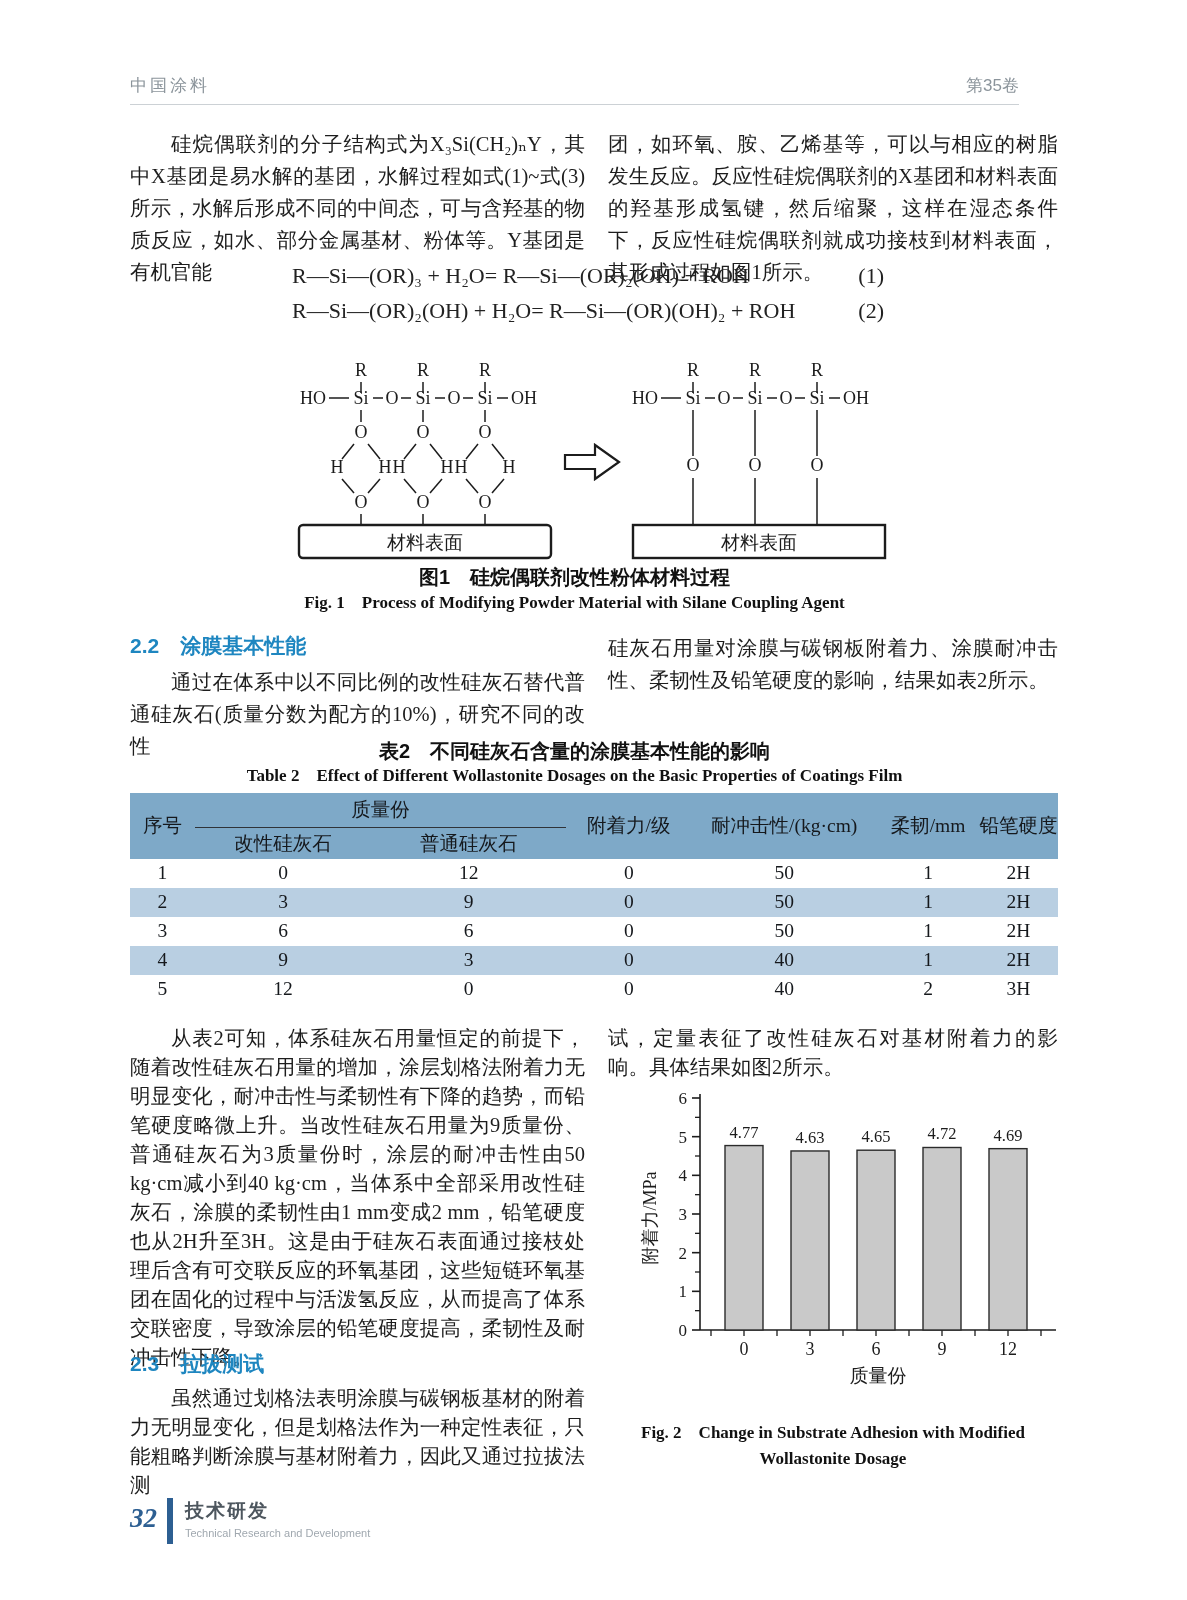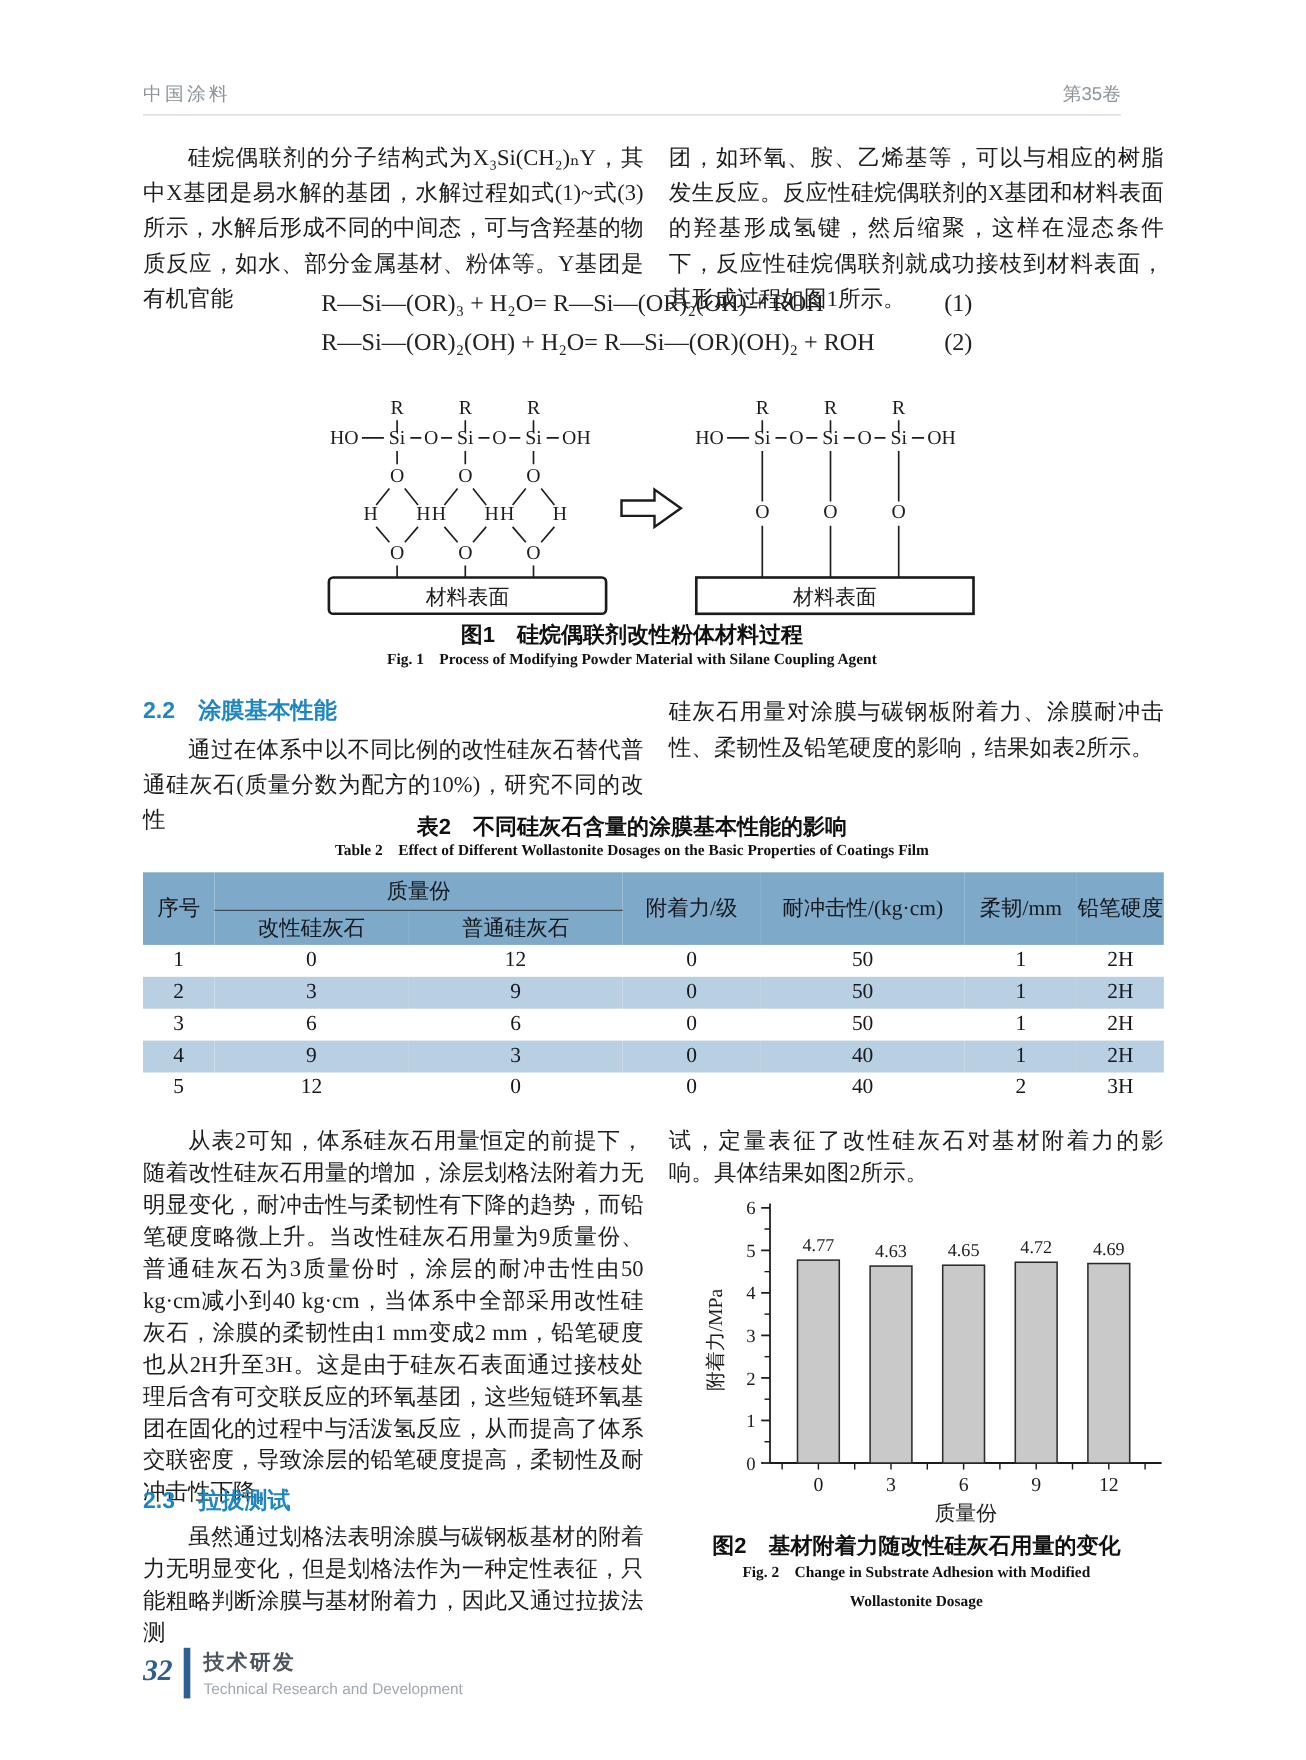--- a/index.html
+++ b/index.html
@@ -25,38 +25,38 @@
   .ptext{font-size:20.5px;line-height:32px;text-align:justify;color:#1d1d1d;}
   .ptext.tight{line-height:29px;}
   .indent{text-indent:2em;}
   
   .eqs{font-size:22px;line-height:35px;}
   .eq{display:flex;justify-content:space-between;}
   
   .sec-heading{font-family:var(--sans);font-weight:bold;font-size:21px;color:var(--accent);}
   
   .cap-zh{font-family:var(--sans);font-weight:bold;font-size:20px;text-align:center;color:#111;}
-  .cap-en{font-family:var(--serif);font-weight:bold;font-size:14px;text-align:center;color:#111;}
+  .cap-en{font-family:var(--serif);font-weight:bold;font-size:17px;text-align:center;color:#111;}
   
   table.t2{border-collapse:collapse;width:928px;table-layout:fixed;}
   table.t2 thead th{background:var(--thead);font-weight:normal;font-size:19.5px;
                     text-align:center;vertical-align:middle;padding:2px 0;color:#15181c;}
   table.t2 thead tr.r1 th{height:34px;}
   table.t2 thead tr.r2 th{height:30px;}
   th.mass-span{border-bottom:1.5px solid #2f3338;}
   table.t2 tbody td{height:29px;text-align:center;font-size:19.5px;font-family:var(--serif);
                     color:#15181c;}
   table.t2 tbody tr.alt td{background:var(--altrow);}
   
   .footer{display:flex;align-items:flex-start;}
   .footer .pnum{font-family:var(--serif);font-style:italic;font-weight:bold;
                 font-size:27px;color:var(--fblue);margin-top:5px;}
   .footer .fbar{width:6px;height:46px;background:var(--fblue);margin:0 12px 0 10px;}
   .footer .fzh{font-family:var(--sans);font-weight:bold;font-size:19px;color:#4d565e;letter-spacing:2px;}
-  .footer .fen{font-family:var(--sans);font-size:14px;color:#a0a8af;margin-top:3px;}
+  .footer .fen{font-family:var(--sans);font-size:11px;color:#a0a8af;margin-top:3px;}
   svg text{font-family:var(--serif);}
 </style>
 </head>
 <body>
 
 <div class="page">
 
   <div class="abs runhead left" style="left:130px;top:74px;">中国涂料</div>
   <div class="abs runhead" style="right:129px;top:74px;">第35卷</div>
   <div class="abs headrule" style="left:130px;right:129px;top:104px;"></div>
@@ -291,21 +291,20 @@
       <text x="240" y="64.19999999999999" text-anchor="middle" font-size="16.5" fill="#1c1c1c">4.65</text>
       <text x="240" y="277" text-anchor="middle" font-size="18" fill="#1c1c1c">6</text>
       <rect x="287" y="69.49333333333337" width="38" height="182.50666666666663" fill="#c9c9c9" stroke="#2b2b2b" stroke-width="1.4"></rect>
       <text x="306" y="61.49333333333337" text-anchor="middle" font-size="16.5" fill="#1c1c1c">4.72</text>
       <text x="306" y="277" text-anchor="middle" font-size="18" fill="#1c1c1c">9</text>
       <rect x="353" y="70.65333333333334" width="38" height="181.34666666666666" fill="#c9c9c9" stroke="#2b2b2b" stroke-width="1.4"></rect>
       <text x="372" y="62.653333333333336" text-anchor="middle" font-size="16.5" fill="#1c1c1c">4.69</text>
       <text x="372" y="277" text-anchor="middle" font-size="18" fill="#1c1c1c">12</text>
       <text x="242" y="304" text-anchor="middle" font-size="19" fill="#1c1c1c">质量份</text>
     </svg>
-  <div class="abs cap-zh" style="left:608px;width:450px;top:1392px;">图2　基材附着力随改性硅灰石用量的变化</div>
   <div class="abs cap-en" style="left:608px;width:450px;top:1421px;">Fig. 2　Change in Substrate Adhesion with Modified</div>
   <div class="abs cap-en" style="left:608px;width:450px;top:1449px;">Wollastonite Dosage</div>
 
   <div class="abs footer" style="left:130px;top:1498px;">
     <span class="pnum">32</span>
     <span class="fbar"></span>
     <span>
       <div class="fzh">技术研发</div>
       <div class="fen">Technical Research and Development</div>
     </span>

